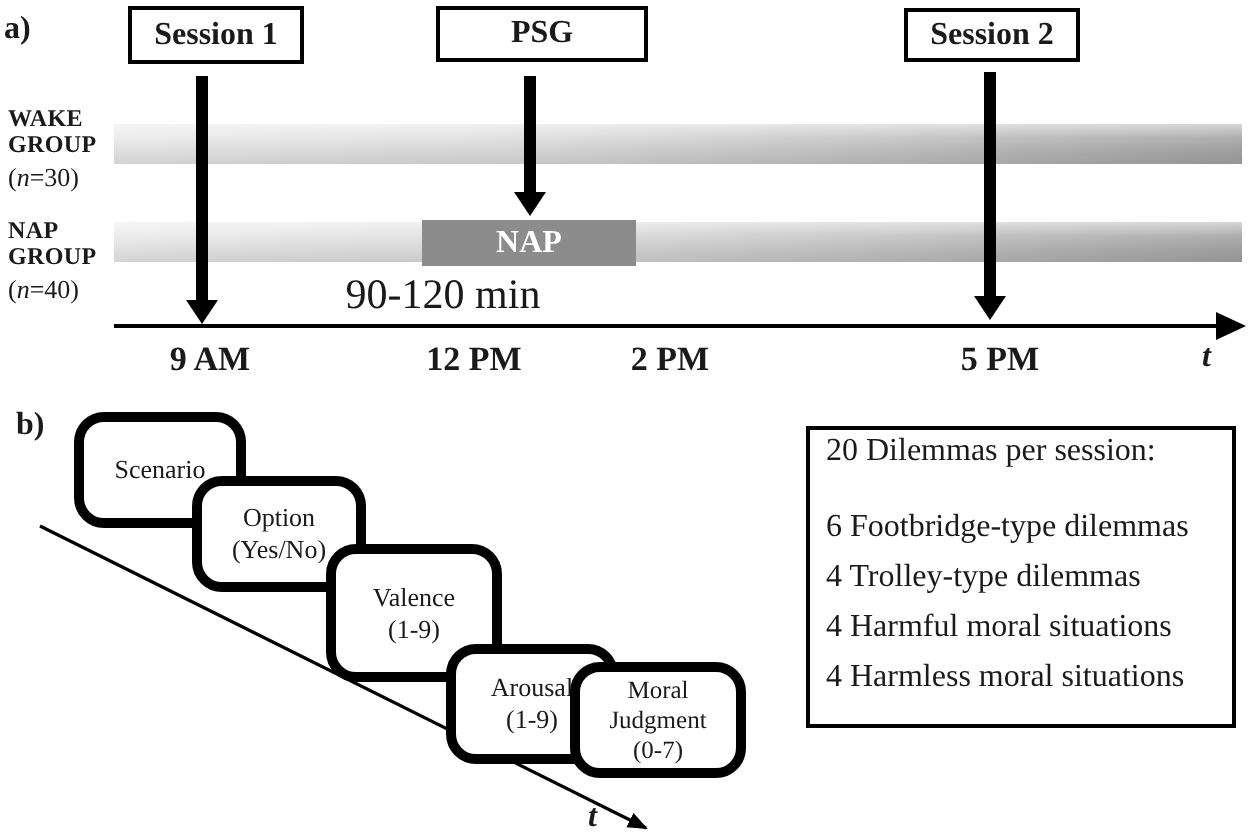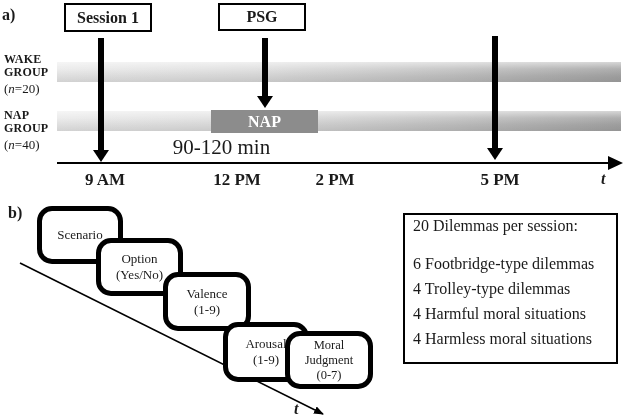--- a/index.html
+++ b/index.html
@@ -140,28 +140,31 @@
 </head>
 <body>
 
 <div class="figure">
 
   <span class="panel-label" style="left:2px; top:6px;">a)</span>
 
   <div class="session-box" style="left:64px; top:3px; width:88px; height:29px;">
     <span>Session 1</span>
   </div>
-  <div class="session-box" style="left:218px; top:3px; width:88px; height:28px;">
+  <div class="session-box" style="left:218px; top:3px; width:106px; height:28px;">
     <span>PSG</span>
+  </div>
+  <div class="session-box" style="left:452px; top:4px; width:88px; height:27px;">
+    <span>Session 2</span>
   </div>
 
   <div class="group-label" style="top:53px;">
     <span style="display:block">WAKE</span>
     <span style="display:block">GROUP</span>
-    <span class="nline"><span>(</span><i>n</i><span>=20)</span></span>
+    <span class="nline"><span>(</span><i>n</i><span>=30)</span></span>
   </div>
   <div class="group-label" style="top:109px;">
     <span style="display:block">NAP</span>
     <span style="display:block">GROUP</span>
     <span class="nline"><span>(</span><i>n</i><span>=40)</span></span>
   </div>
 
   <div class="timeline-bar" style="top:62px;"></div>
   <div class="timeline-bar" style="top:111px;"></div>
 
@@ -206,21 +209,21 @@
   </svg>
   <span class="t-label" style="left:294px; top:400px;">t</span>
 
   <div class="stim-box" style="left:37px; top:206px; width:86px; height:58px; z-index:1;justify-content:center;">
     <span>Scenario</span>
   </div>
   <div class="stim-box" style="left:96px; top:238px; width:87px; height:58px; z-index:2;">
     <span>Option</span>
     <span>(Yes/No)</span>
   </div>
-  <div class="stim-box" style="left:163px; top:272px; width:88px; height:59px; z-index:3;">
+  <div class="stim-box" style="left:163px; top:272px; width:88px; height:69px; z-index:3;">
     <span>Valence</span>
     <span>(1-9)</span>
   </div>
   <div class="stim-box" style="left:223px; top:303px; width:86px; height:60px; z-index:4;margin-top:19px;">
     <span>Arousal</span>
     <span>(1-9)</span>
   </div>
   <div class="stim-box" style="left:285px; top:331px; width:88px; height:58px; z-index:5; font-size:12.5px;">
     <span>Moral</span>
     <span>Judgment</span>

